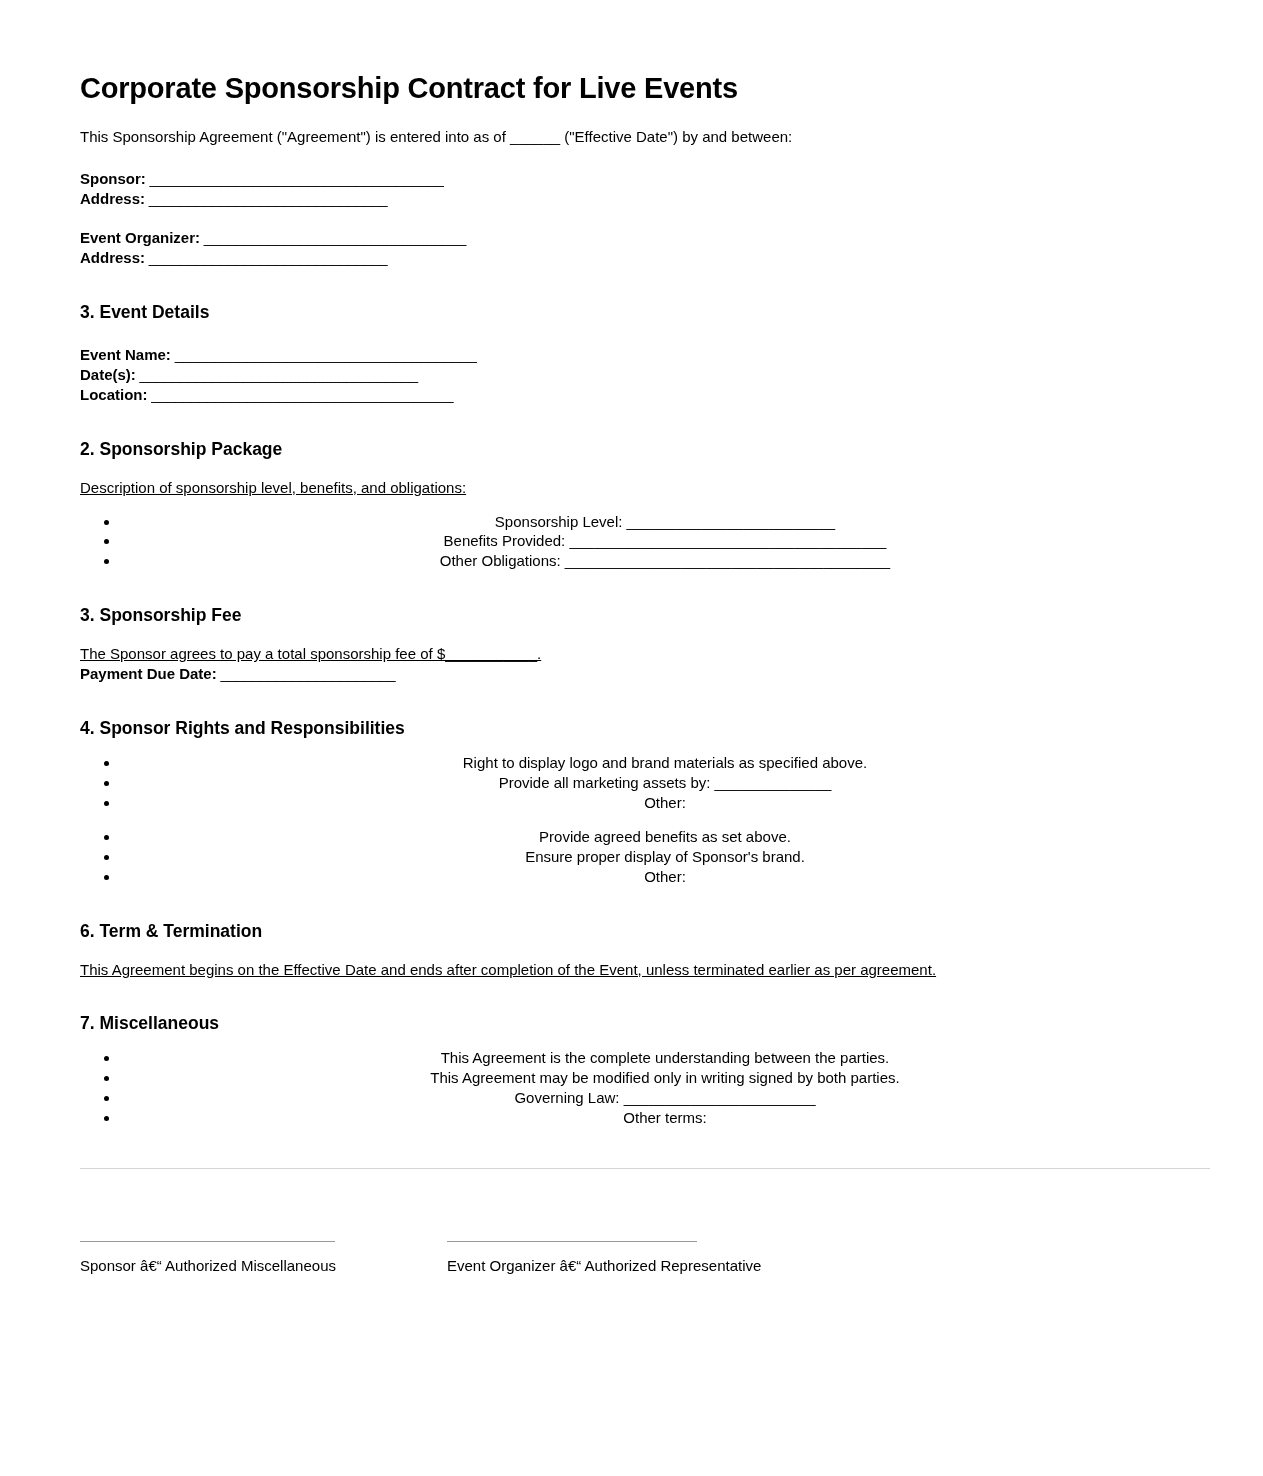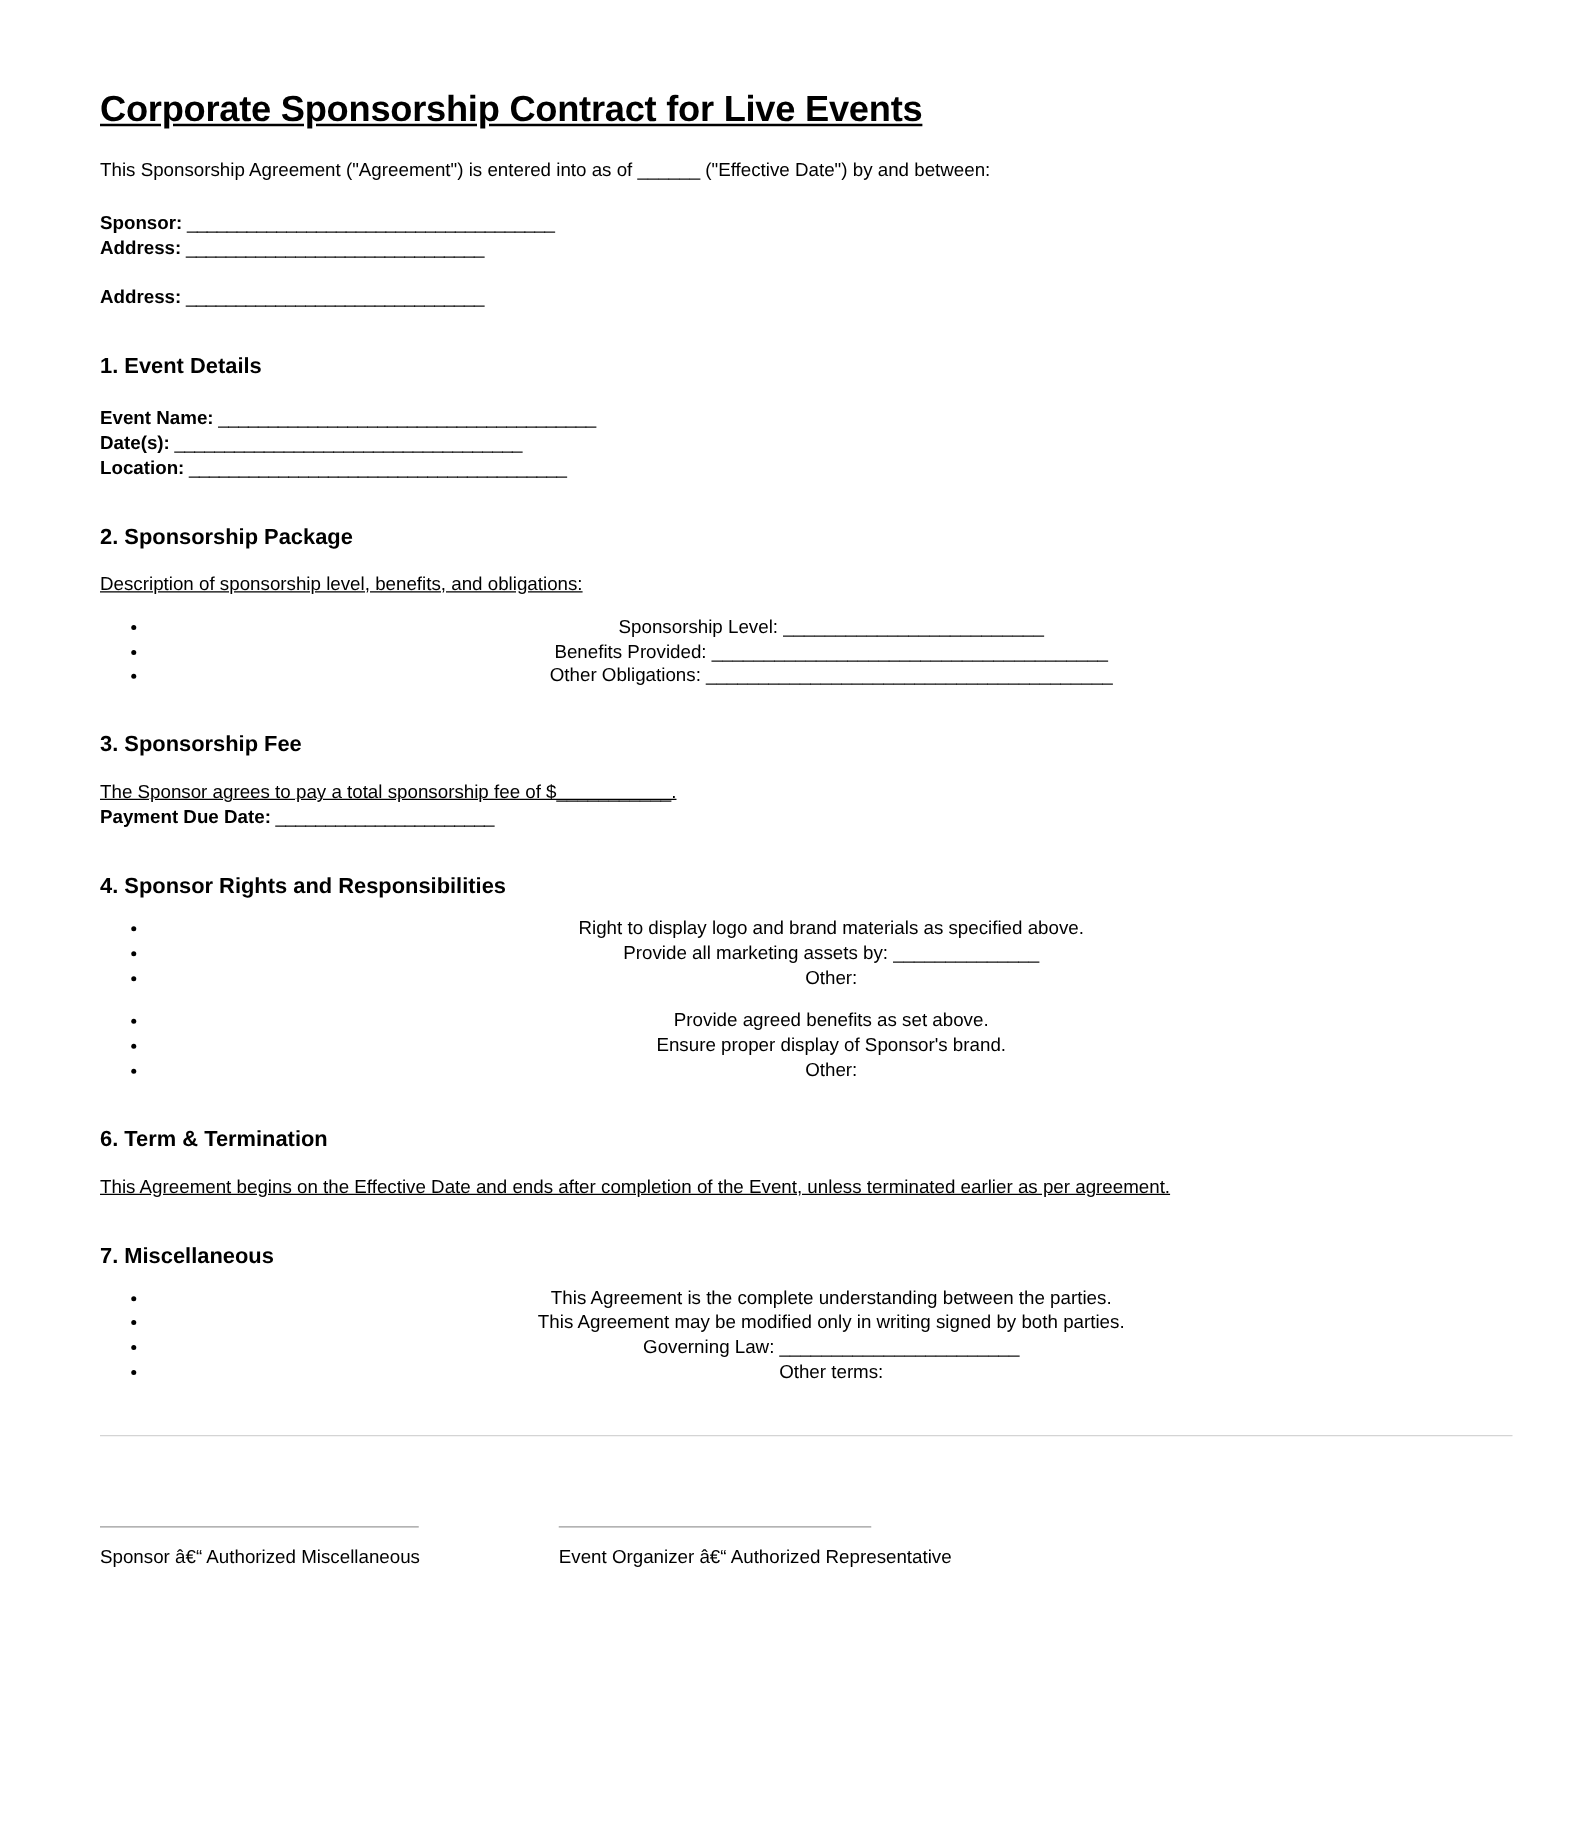--- a/index.html
+++ b/index.html
@@ -18,21 +18,20 @@
   .page {
     padding: 72px 53px 0 80px;
     box-sizing: border-box;
   }
   h1.doc-title {
     font-size: 29px;
     font-weight: bold;
     margin: 0 0 22px 0;
     line-height: 1.15;
     letter-spacing: -0.2px;
-    text-decoration: underline;
   }
   h2.section-title {
     font-size: 17.5px;
     font-weight: bold;
     margin: 34px 0 0 0;
     line-height: 1.2;
   }
   p.para {
     font-size: 15px;
     margin: 18px 0 0 0;
@@ -110,25 +109,28 @@
 
   <div class="party-block">
     <div>
       <span class="lbl">Sponsor:</span><span class="blank"> _____________________________________</span>
     </div>
     <div>
       <span class="lbl">Address:</span><span class="blank"> ______________________________</span>
     </div>
     <div class="gap"></div>
     <div>
+      <span class="lbl">Event Organizer:</span><span class="blank"> _________________________________</span>
+    </div>
+    <div>
       <span class="lbl">Address:</span><span class="blank"> ______________________________</span>
     </div>
   </div>
 
-  <h2 class="section-title">1. Event Details</h2>
+  <h2 class="section-title">3. Event Details</h2>
   <div class="party-block">
     <div>
       <span class="lbl">Event Name:</span><span class="blank"> ______________________________________</span>
     </div>
     <div>
       <span class="lbl">Date(s):</span><span class="blank"> ___________________________________</span>
     </div>
     <div>
       <span class="lbl">Location:</span><span class="blank"> ______________________________________</span>
     </div>

